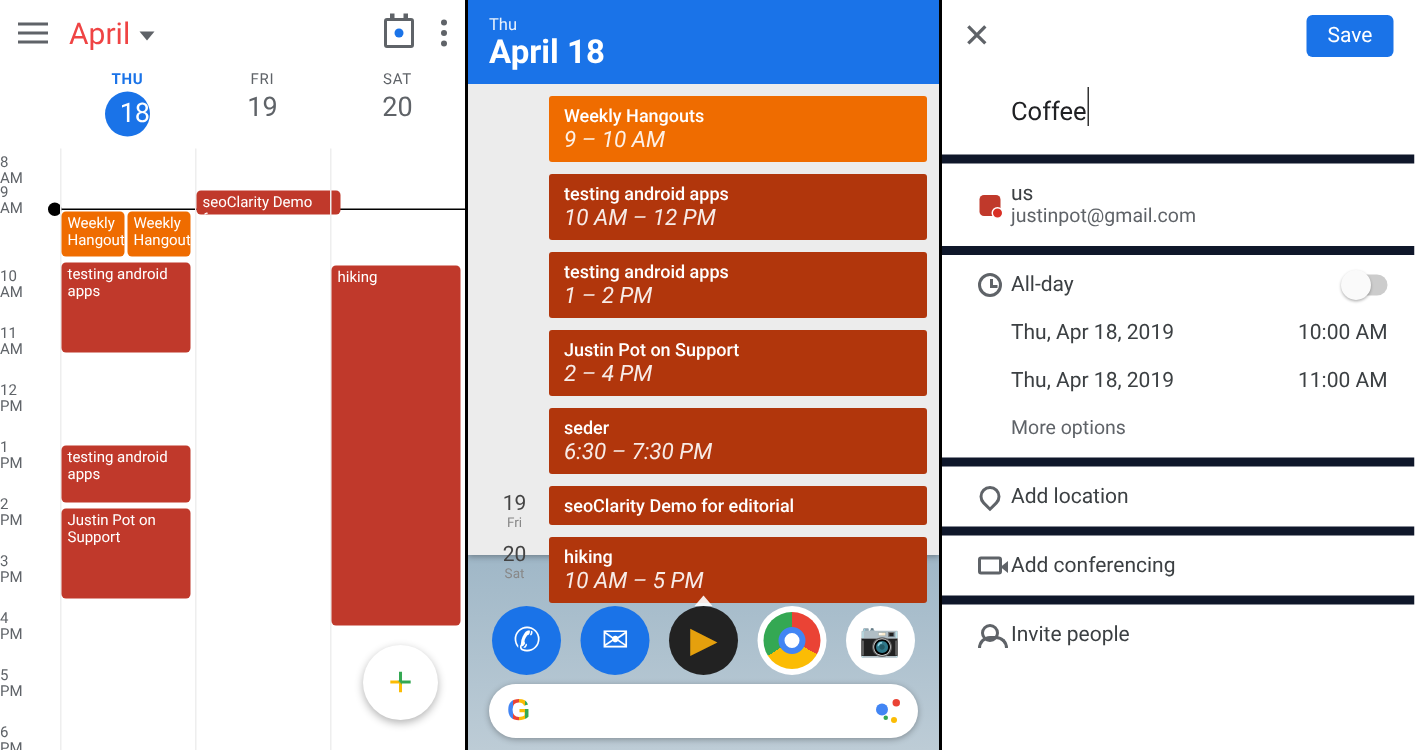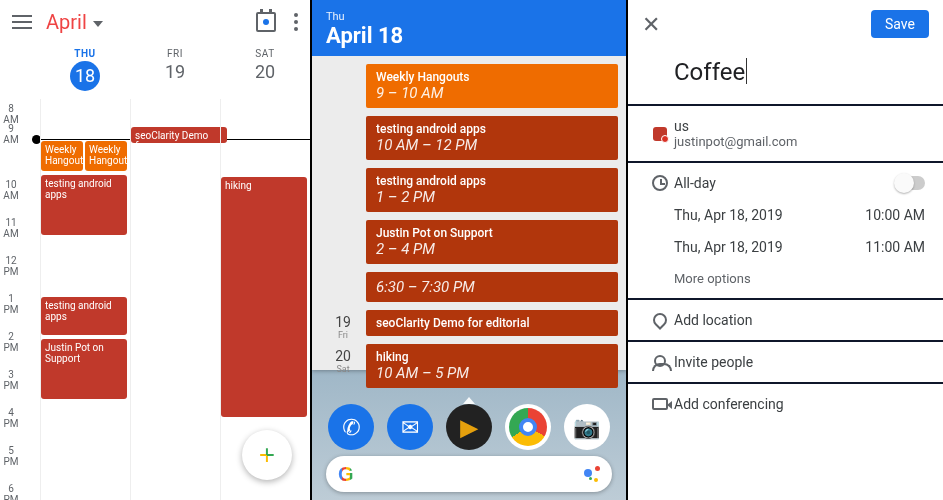--- a/index.html
+++ b/index.html
@@ -18,25 +18,25 @@
   .today-icon::after { content: ""; position: absolute; top: -5px; right: 2px; width: 3px; height: 5px; background: #5f6368; }
   .today-dot { position: absolute; left: 5px; top: 5px; width: 6px; height: 6px; border-radius: 50%; background: #1a73e8; }
   .kebab { width: 4px; display: flex; flex-direction: column; gap: 3px; margin-left: 18px; }
   .kebab span { width: 4px; height: 4px; background: #5f6368; border-radius: 50%; }
 
   .p1-days { display: flex; padding-left: 40px; }
   .p1-day { flex: 1; text-align: center; padding: 4px 0 8px; }
   .p1-day .dow { font-size: 10px; letter-spacing: .5px; color: #5f6368; }
   .p1-day .num { font-size: 18px; color: #5f6368; margin-top: 2px; }
   .p1-day.sel .dow { color: #1a73e8; font-weight: 700; }
-  .p1-day.sel .num { width: 30px; height: 30px; line-height: 30px; border-radius: 50%; background: #1a73e8; color: #fff; margin: 2px auto 0; text-align: center; }
+  .p1-day.sel .num { width: 30px; height: 30px; line-height: 30px; border-radius: 50%; background: #1a73e8; color: #fff; margin: 2px auto 0; text-align: right; }
 
   .p1-grid { position: relative; height: 420px; }
   .p1-hours { position: absolute; left: 0; top: 0; width: 40px; }
-  .p1-hours div { position: absolute; font-size: 10px; color: #5f6368; text-align: center; width: 22px; }
+  .p1-hours div { position: absolute; font-size: 10px; color: #5f6368; text-align: left; width: 22px; }
   .p1-col { position: absolute; top: 0; bottom: 0; border-left: 1px solid #eee; }
   .c1 { left: 40px; width: 90px; }
   .c2 { left: 130px; width: 90px; }
   .c3 { left: 220px; width: 90px; }
   .now { position: absolute; left: 36px; right: 0; height: 1px; background: #000; }
   .now::before { content: ""; position: absolute; left: -4px; top: -4px; width: 9px; height: 9px; border-radius: 50%; background: #000; }
 
   .ev { position: absolute; border-radius: 3px; color: #fff; font-size: 10px; line-height: 11px; padding: 3px 4px; background: #c0392b; overflow: hidden; }
   .ev.orange { background: #ef6c00; }
 
@@ -76,24 +76,24 @@
   .assist .a2 { width: 5px; height: 5px; right: 0; top: 0; background: #ea4335; }
   .assist .a3 { width: 4px; height: 4px; right: 2px; bottom: 0; background: #fbbc04; }
   .assist .a4 { width: 3px; height: 3px; right: 8px; bottom: 2px; background: #34a853; }
   .upcaret { position:absolute; bottom:96px; left:50%; margin-left:-6px; width:0; height:0; border-left:6px solid transparent; border-right:6px solid transparent; border-bottom:7px solid rgba(255,255,255,.9);}
 
   
   .p3 { flex: 1; height: 500px; background: #fff; position: relative; }
   .p3-top { display: flex; align-items: center; padding: 10px 14px; }
   .close { font-size: 22px; color: #5f6368; }
   .save { margin-left: auto; background: #1a73e8; color: #fff; border-radius: 4px; padding: 6px 14px; font-size: 14px; }
-  .etitle { font-size: 24px; padding: 10px 18px 18px 46px; color: #202124; position: relative; }
+  .etitle { font-size: 17px; padding: 10px 18px 18px 46px; color: #202124; position: relative; }
   .cursor { display: inline-block; width: 1px; height: 26px; background: #333; vertical-align: -4px; margin-left: 1px; }
 
-  .erow { display: flex; align-items: center; padding: 12px 18px; border-top: 2px solid #0f172a; font-size: 14px; color: #3c4043; }
+  .erow { display: flex; align-items: center; padding: 12px 18px; border-top: 6px solid #0f172a; font-size: 14px; color: #3c4043; }
   .erow .ico { width: 28px; color: #5f6368; display:flex; align-items:center; justify-content:center; }
   .erow .txt { flex: 1; }
   .erow .right { color: #3c4043; }
   .sub { font-size: 13px; color: #5f6368; }
   .noborder { border-top: none; padding-top: 4px; }
 
   .cal-square { width: 14px; height: 14px; border-radius: 3px; background: #c0392b; position:relative; }
   .cal-square::after{content:"";position:absolute;right:-2px;bottom:-2px;width:6px;height:6px;border-radius:50%;background:#d93025;border:1px solid #fff;}
   .clock { width: 16px; height: 16px; border: 2px solid #5f6368; border-radius: 50%; position: relative; }
   .clock::before { content: ""; position: absolute; left: 6px; top: 2px; width: 2px; height: 6px; background: #5f6368; }
@@ -214,20 +214,21 @@
         <div class="wrow">
           <div class="wside"></div>
           <div class="wev ">
             <div class="wt">Justin Pot on Support</div>
             <div class="wtime">2 – 4 PM</div>
           </div>
         </div>
         <div class="wrow">
           <div class="wside"></div>
           <div class="wev ">
+            <div class="wt">seder</div>
             <div class="wtime">6:30 – 7:30 PM</div>
           </div>
         </div>
         <div class="wrow">
           <div class="wside">19<div class="ww">Fri</div></div>
           <div class="wev ">
             <div class="wt">seoClarity Demo for editorial</div>
           </div>
         </div>
         <div class="wrow">
@@ -300,23 +301,23 @@
   </div>
 
   <div class="erow">
     <div class="ico">
         <div class="pin"></div>
       </div>
     <div class="txt">Add location</div>
   </div>
   <div class="erow">
     <div class="ico">
+        <div class="conf"></div>
+      </div>
+    <div class="txt">Add conferencing</div>
+  </div>
+  <div class="erow">
+    <div class="ico">
         <div class="people"></div>
       </div>
     <div class="txt">Invite people</div>
   </div>
-  <div class="erow">
-    <div class="ico">
-        <div class="conf"></div>
-      </div>
-    <div class="txt">Add conferencing</div>
-  </div>
 </div>
 
 </body></html>

